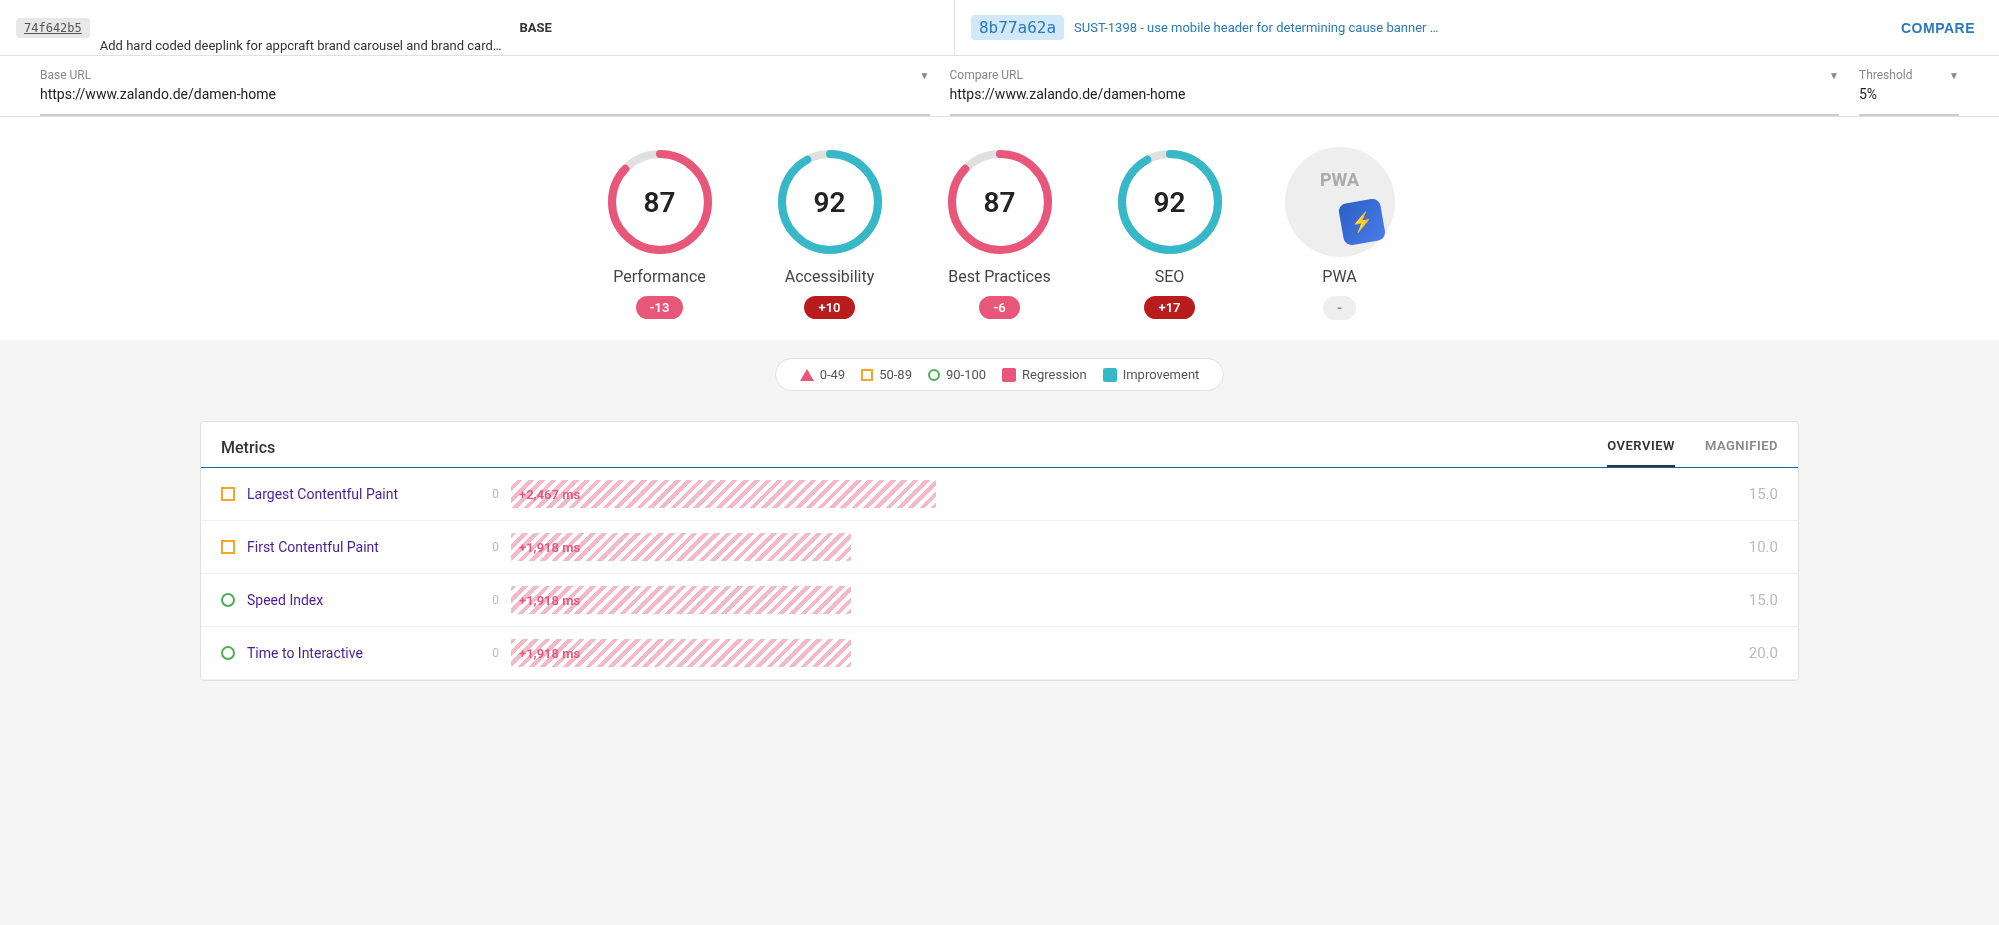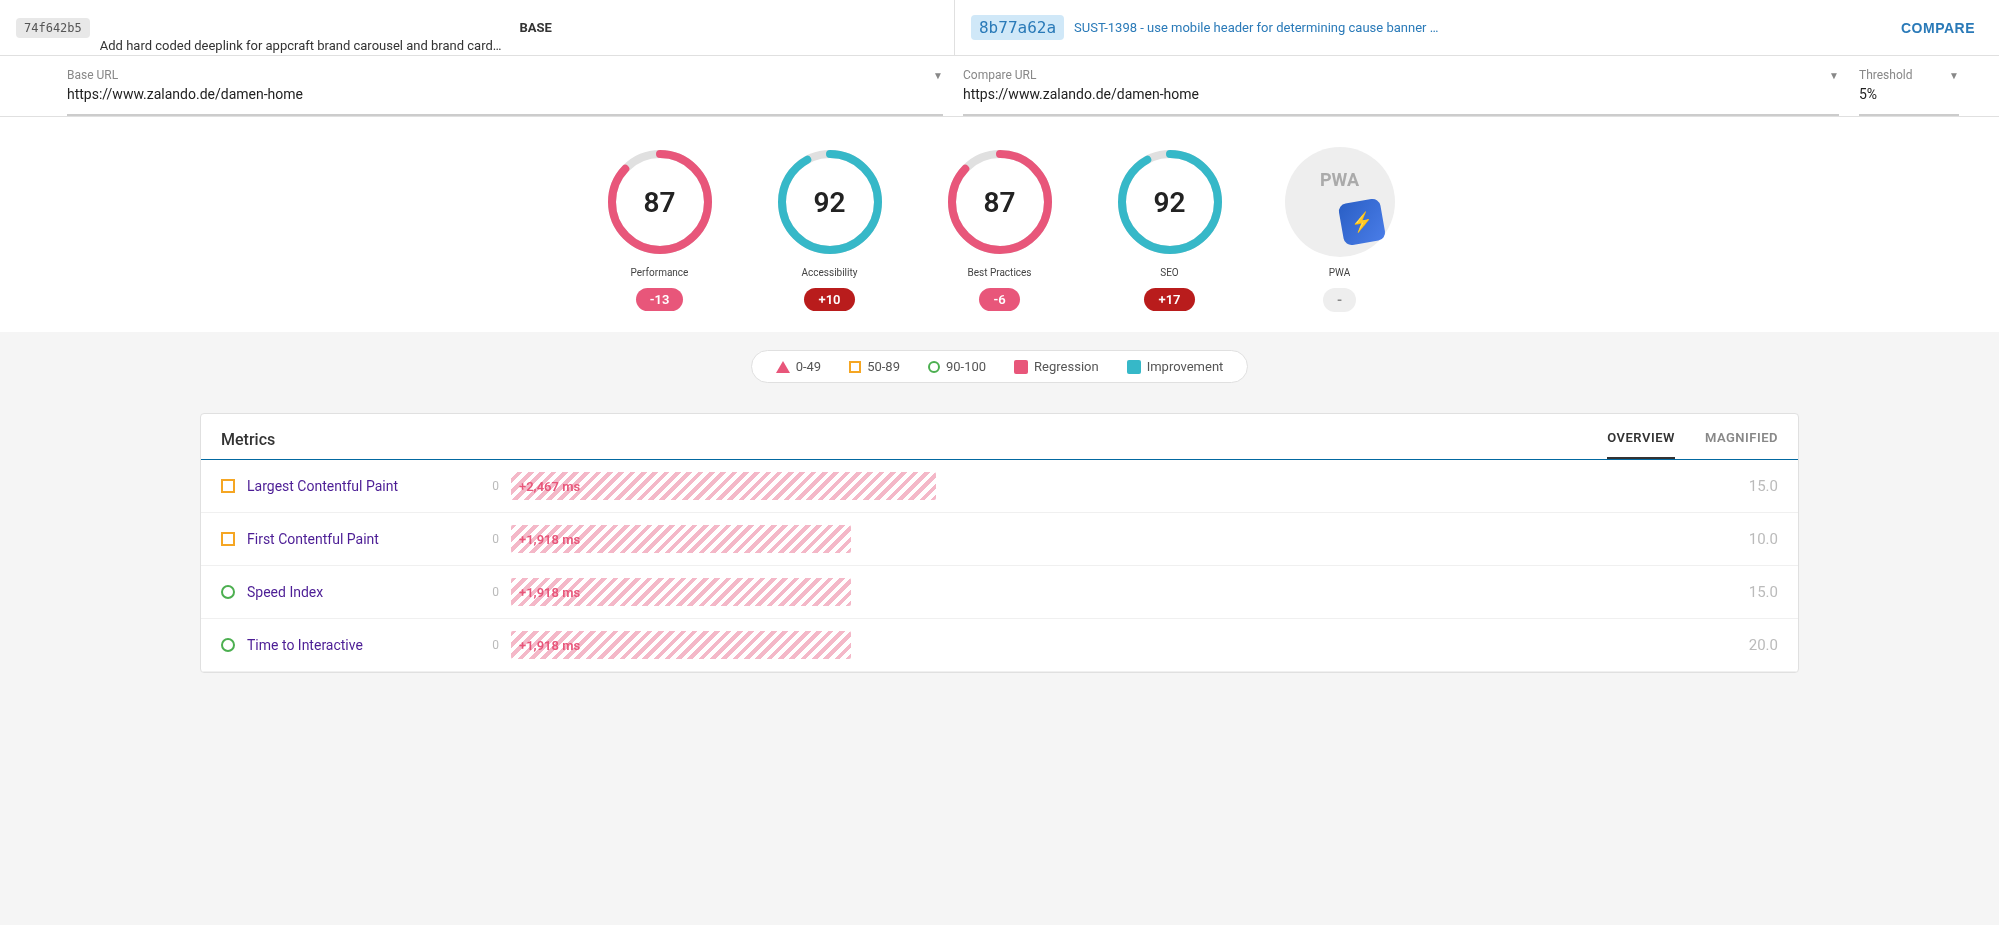--- a/index.html
+++ b/index.html
@@ -26,20 +26,21 @@
       gap: 10px;
       flex: 1;
     }
     .commit-hash {
       background: #e8e8e8;
       border-radius: 4px;
       padding: 3px 8px;
       font-size: 12px;
       font-family: monospace;
       color: #555;
+      text-decoration: underline;
     }
     .commit-message {
       font-size: 13px;
       color: #333;
       margin-top: 35px;
     }
     .base-label {
       font-weight: 700;
       font-size: 13px;
       margin-left: 8px;
@@ -87,21 +88,20 @@
       background: #fff;
       padding: 12px 40px 0 40px;
       gap: 0;
       border-bottom: 1px solid #e0e0e0;
     }
     .url-section {
       flex: 1;
       padding-bottom: 12px;
       border-bottom: 2px solid #ccc;
       margin-right: 20px;
-      margin-left: 27px;
     }
     .url-label {
       font-size: 12px;
       color: #888;
       margin-bottom: 4px;
       display: flex;
       align-items: center;
       gap: 6px;
     }
     .url-value {
@@ -153,21 +153,21 @@
     .score-number {
       position: absolute;
       top: 50%;
       left: 50%;
       transform: translate(-50%, -50%);
       font-size: 28px;
       font-weight: 600;
       color: #222;
     }
     .score-label {
-      font-size: 10px;
+      font-size: 16px;
       color: #444;
     }
     .score-badge {
       border-radius: 20px;
       padding: 4px 14px;
       font-size: 13px;
       font-weight: 600;
       color: #fff;
     }
     .badge-red { background: #e8567a; }
@@ -216,21 +216,21 @@
     
     .legend-area {
       display: flex;
       justify-content: center;
       padding: 18px 0 10px;
       background: #f5f5f5;
     }
     .legend-pill {
       display: flex;
       align-items: center;
-      gap: 28px;
+      gap: 16px;
       background: #fff;
       border-radius: 30px;
       padding: 8px 24px;
       border: 1px solid #e0e0e0;
       font-size: 13px;
       color: #555;
     }
     .legend-item {
       display: flex;
       align-items: center;

